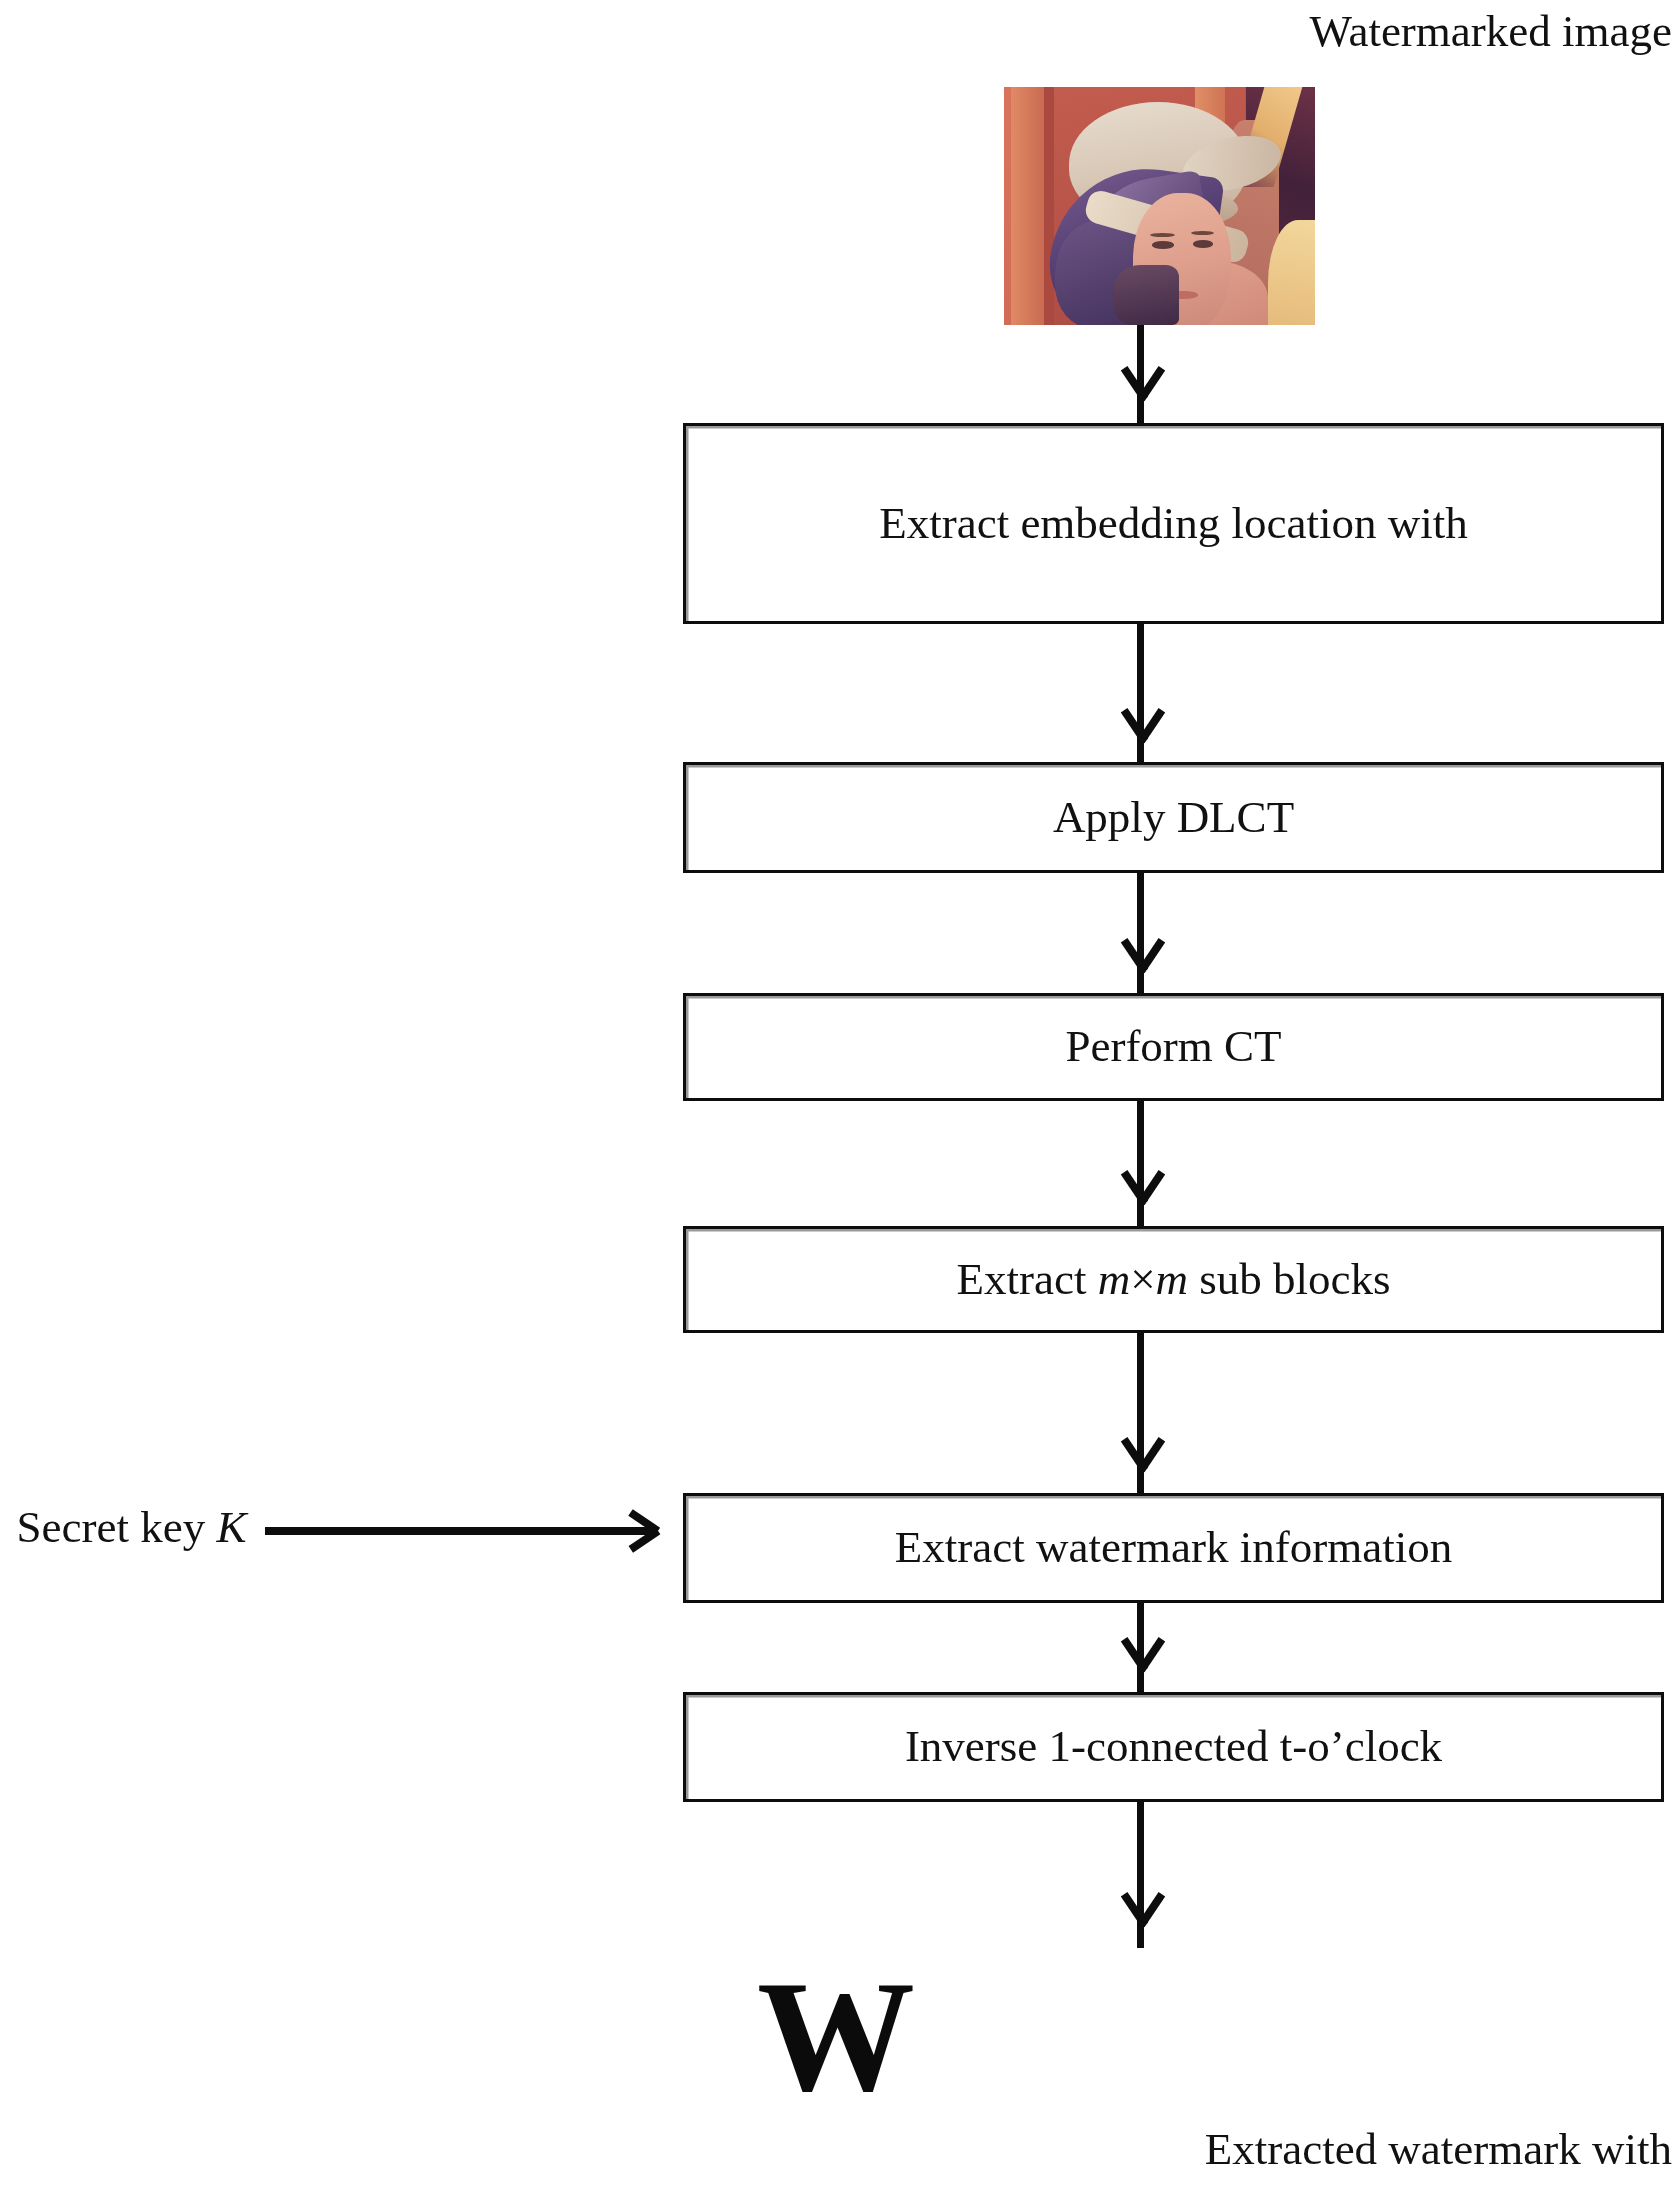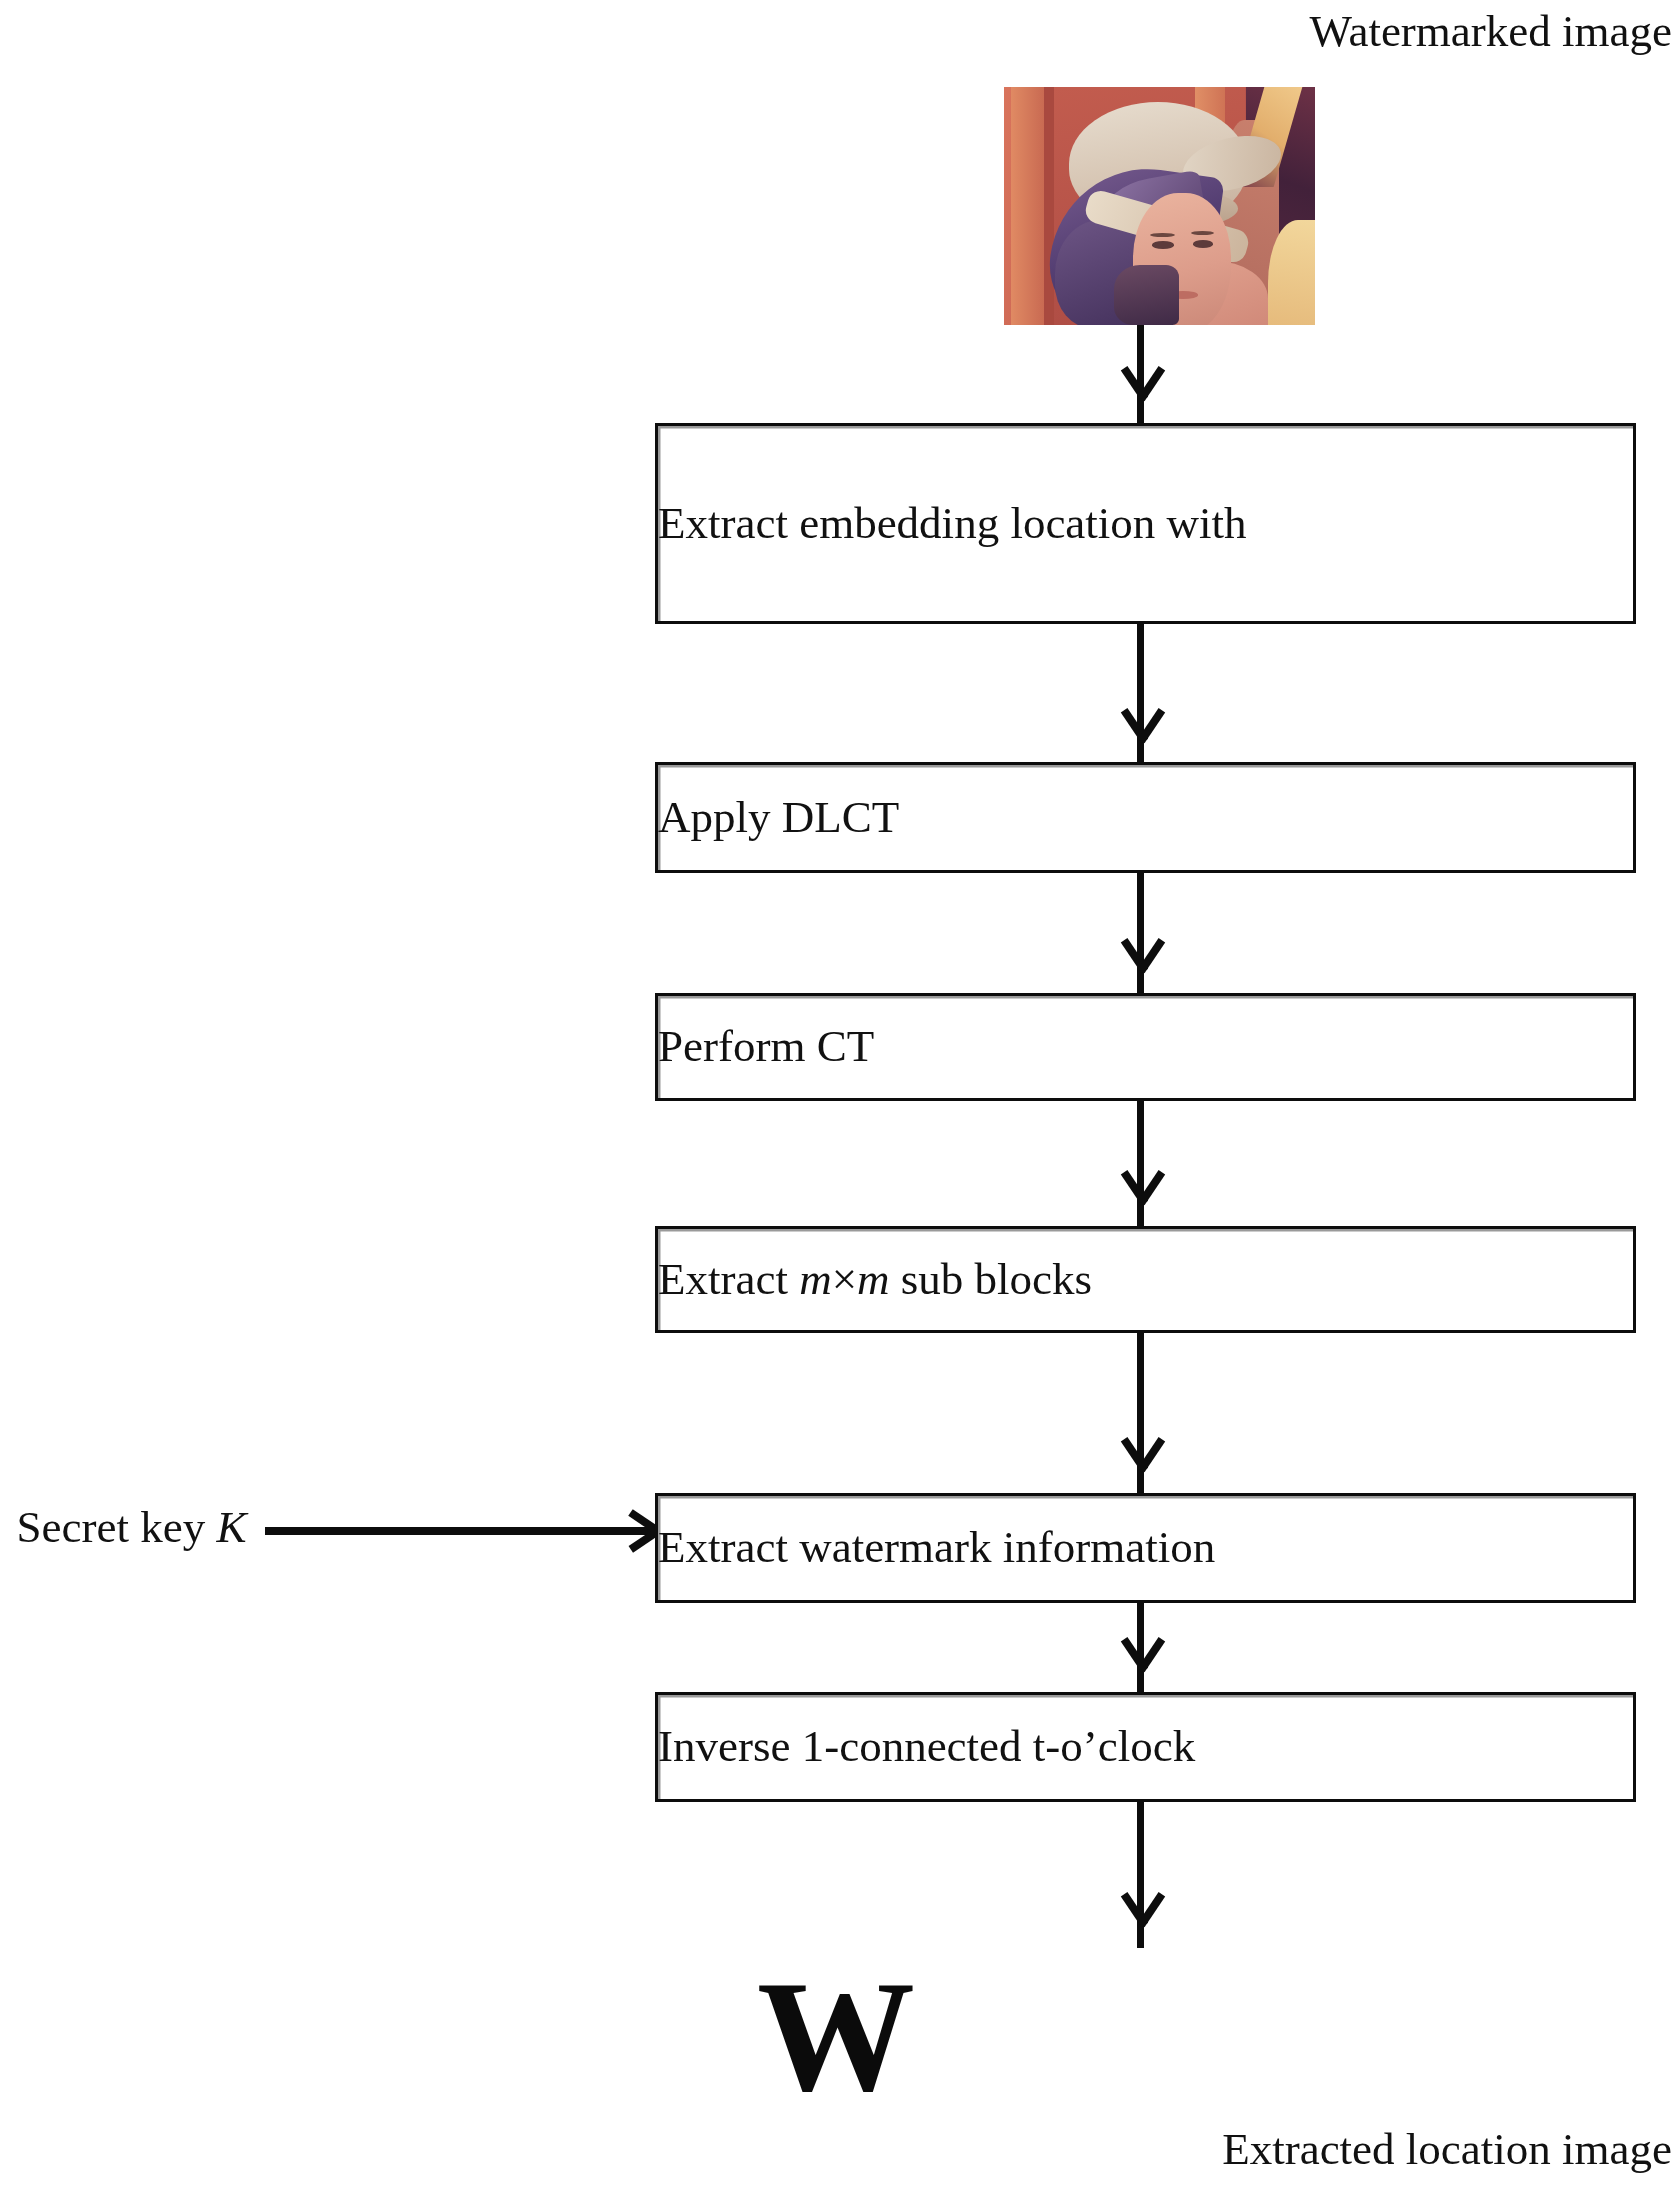--- a/index.html
+++ b/index.html
@@ -54,22 +54,22 @@
   .l-eye2      {left:189px;top:153px;width:20px;height:7.5px;border-radius:50%;background:#5d3b3b;}
   .l-brow1     {left:146px;top:146px;width:25px;height:4.1px;border-radius:50%;background:#6b4740;}
   .l-brow2     {left:187px;top:144px;width:23px;height:4.1px;border-radius:50%;background:#6b4740;}
   .l-lip       {left:164px;top:204px;width:30px;height:7.5px;border-radius:50%;background:#bd6d62;}
   .l-hair      {left:110px;top:178px;width:65px;height:60px;
                 background:linear-gradient(170deg,#6b4a63,#3f2a46);border-radius:40% 20% 10% 30%;}
 
   
   .box{position:absolute;background:#fff;border:3.3px solid #0d0d0d;
        box-shadow:inset 0 2.5px 0 0 #9a9a9a, inset 2.5px 0 0 0 #9a9a9a;
-       display:flex;align-items:center;text-align:center;
-       font-size:45px;line-height:1.18;}
+       display:flex;align-items:center;justify-content:center;text-align:center;
+       font-size:45px;line-height:1.18;margin-left:28px;}
 
   
   .varrow{position:absolute;width:6.6px;background:#0d0d0d;}
   .vhead{position:absolute;width:0;height:0;}
   .vhead:before,.vhead:after{content:"";position:absolute;width:37px;height:7.5px;background:#0d0d0d;}
   .vhead:before{left:-33px;top:0;transform:rotate(56deg);transform-origin:right center;}
   .vhead:after {left:0px;top:0;transform:rotate(-56deg);transform-origin:left center;}
 
   .harrow{position:absolute;height:7.5px;background:#0d0d0d;}
   .hhead{position:absolute;width:0;height:0;}
@@ -162,14 +162,14 @@
 
 <div class="box" style="left:655px;top:1692px;width:975px;height:104px;">
   <span>Inverse 1-connected t-o’clock</span>
 </div>
 
 <div class="varrow" style="left:1137px;top:1799px;height:149px;"></div>
 <div class="vhead" style="left:1141px;top:1921px;"></div>
 
 <div class="wmark" style="left:0;top:1958px;width:1672px;text-align:center;">W</div>
 
-<div class="caption" style="left:0;top:2125px;width:1672px;">Extracted location image</div>
+<div class="caption" style="left:0;top:2125px;width:1672px;">Extracted watermark with</div>
 
 
 </body></html>

